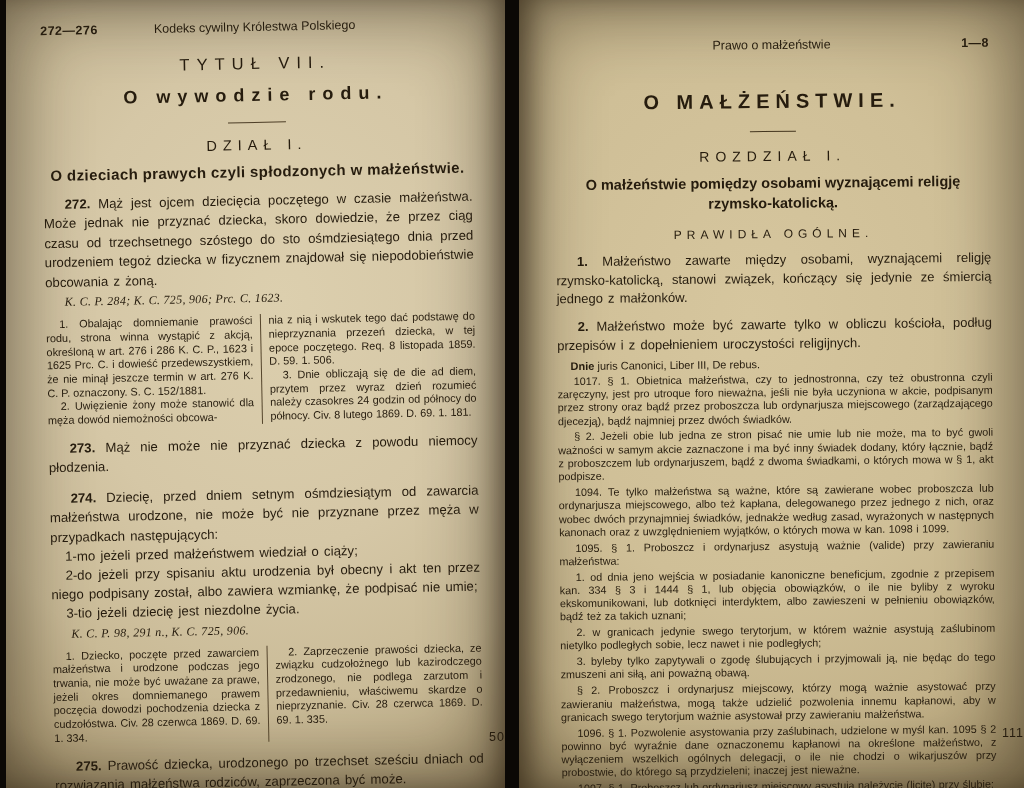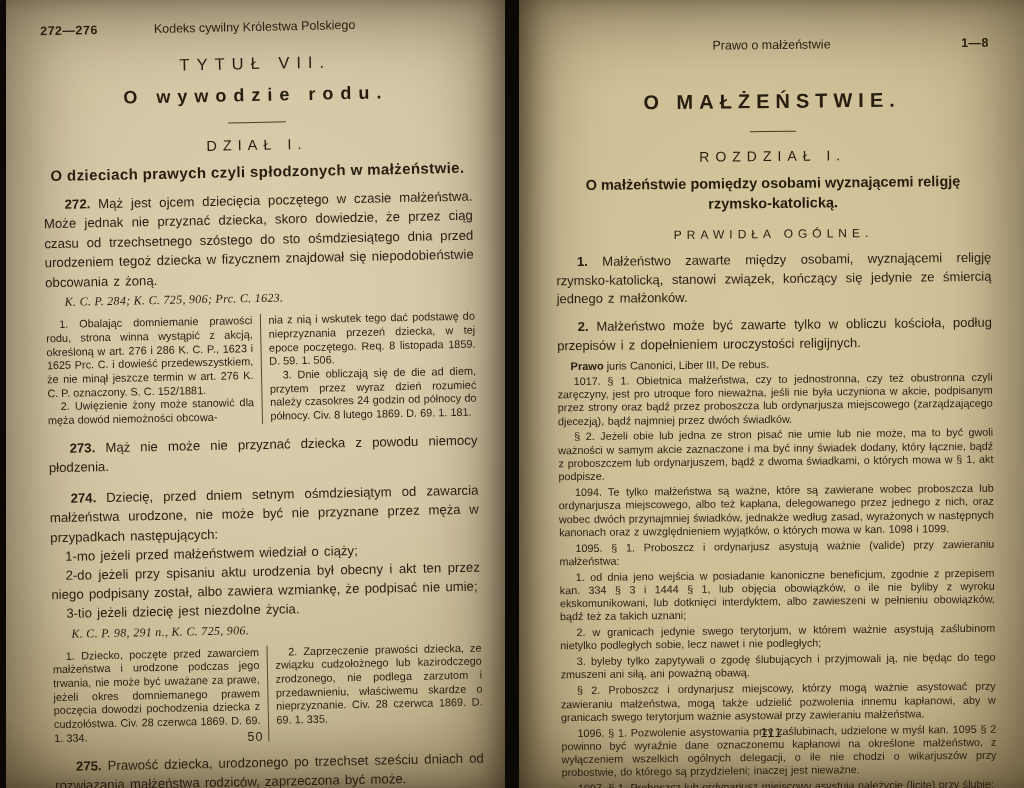--- a/index.html
+++ b/index.html
@@ -44,21 +44,21 @@
   .artnum{font-weight:bold;}
   .cite{font-size:12px;margin:3px 0 0 0;padding-left:1.6em;font-family:"Liberation Serif","DejaVu Serif",serif;font-style:italic;letter-spacing:.3px;}
   .listline{font-size:13.2px;line-height:1.45;text-align:justify;margin:0;text-indent:1.1em;word-spacing:1.5px;}
 
   .notes{display:flex;margin-top:8px;}
   .notes .col{width:50%;font-size:10.9px;line-height:1.26;text-align:justify;}
   .notes .col1{padding-right:7px;}
   .notes .col2{border-left:1px solid #55452c;padding-left:8px;}
   .notes p{margin:0;text-indent:1.2em;}
 
-  .pageno{position:absolute;left:0;right:0;text-align:center;font-size:12.5px;letter-spacing:1px;}
+  .pageno{position:absolute;left:0;right:0;text-align:right;font-size:12.5px;letter-spacing:1px;}
   .pageno-left{bottom:44px;}
   .pageno-right{bottom:48px;}
 
   .r-title{text-align:center;font-size:20px;font-weight:bold;letter-spacing:6px;margin-top:38px;}
   .r-rule{width:46px;border:0;border-top:1.5px solid #44361f;margin:18px auto 16px auto;}
   .r-rozdzial{text-align:center;font-size:14px;letter-spacing:6px;margin-top:2px;}
   .r-rozdzialtitle{text-align:center;font-size:14.5px;font-weight:bold;margin:10px auto 0 auto;line-height:1.35;max-width:430px;}
   .r-prawidla{text-align:center;font-size:12px;letter-spacing:5px;margin-top:14px;}
 
   .rp{font-size:13px;line-height:1.42;text-align:justify;margin:10px 0 0 0;text-indent:1.6em;word-spacing:1.5px;}
@@ -131,21 +131,21 @@
 
     <div class="r-title">O MAŁŻEŃSTWIE.</div>
     <hr class="r-rule">
     <div class="r-rozdzial">ROZDZIAŁ I.</div>
     <div class="r-rozdzialtitle">O małżeństwie pomiędzy osobami wyznającemi religję rzymsko-katolicką.</div>
     <div class="r-prawidla">PRAWIDŁA OGÓLNE.</div>
 
     <p class="rp"><span class="artnum">1.</span> <span>Małżeństwo zawarte między osobami, wyznającemi religję rzymsko-katolicką, stanowi związek, kończący się jedynie ze śmiercią jednego z małżonków.</span></p>
     <p class="rp"><span class="artnum">2.</span> <span>Małżeństwo może być zawarte tylko w obliczu kościoła, podług przepisów i z dopełnieniem uroczystości religijnych.</span></p>
 
-    <p class="codex"><span class="artnum">Prawo</span><span> juris Canonici, Liber III, De rebus.</span></p>
+    <p class="codex"><span class="artnum">Dnie</span><span> juris Canonici, Liber III, De rebus.</span></p>
 
     <p class="small">1017. § 1. Obietnica małżeństwa, czy to jednostronna, czy też obustronna czyli zaręczyny, jest pro utroque foro nieważna, jeśli nie była uczyniona w akcie, podpisanym przez strony oraz bądź przez proboszcza lub ordynarjusza miejscowego (zarządzającego djecezją), bądź najmniej przez dwóch świadków.</p>
     <p class="small">§ 2. Jeżeli obie lub jedna ze stron pisać nie umie lub nie może, ma to być gwoli ważności w samym akcie zaznaczone i ma być inny świadek dodany, który łącznie, bądź z proboszczem lub ordynarjuszem, bądź z dwoma świadkami, o których mowa w § 1, akt podpisze.</p>
     <p class="small">1094. Te tylko małżeństwa są ważne, które są zawierane wobec proboszcza lub ordynarjusza miejscowego, albo też kapłana, delegowanego przez jednego z nich, oraz wobec dwóch przynajmniej świadków, jednakże według zasad, wyrażonych w następnych kanonach oraz z uwzględnieniem wyjątków, o których mowa w kan. 1098 i 1099.</p>
     <p class="small">1095. § 1. Proboszcz i ordynarjusz asystują ważnie (valide) przy zawieraniu małżeństwa:</p>
     <p class="small">1. od dnia jeno wejścia w posiadanie kanoniczne beneficjum, zgodnie z przepisem kan. 334 § 3 i 1444 § 1, lub objęcia obowiązków, o ile nie byliby z wyroku ekskomunikowani, lub dotknięci interdyktem, albo zawieszeni w pełnieniu obowiązków, bądź też za takich uznani;</p>
     <p class="small">2. w granicach jedynie swego terytorjum, w którem ważnie asystują zaślubinom nietylko podległych sobie, lecz nawet i nie podległych;</p>
     <p class="small">3. byleby tylko zapytywali o zgodę ślubujących i przyjmowali ją, nie będąc do tego zmuszeni ani siłą, ani poważną obawą.</p>
     <p class="small">§ 2. Proboszcz i ordynarjusz miejscowy, którzy mogą ważnie asystować przy zawieraniu małżeństwa, mogą także udzielić pozwolenia innemu kapłanowi, aby w granicach swego terytorjum ważnie asystował przy zawieraniu małżeństwa.</p>
     <p class="small">1096. § 1. Pozwolenie asystowania przy zaślubinach, udzielone w myśl kan. 1095 § 2 powinno być wyraźnie dane oznaczonemu kapłanowi na określone małżeństwo, z wyłączeniem wszelkich ogólnych delegacji, o ile nie chodzi o wikarjuszów przy probostwie, do którego są przydzieleni; inaczej jest nieważne.</p>

